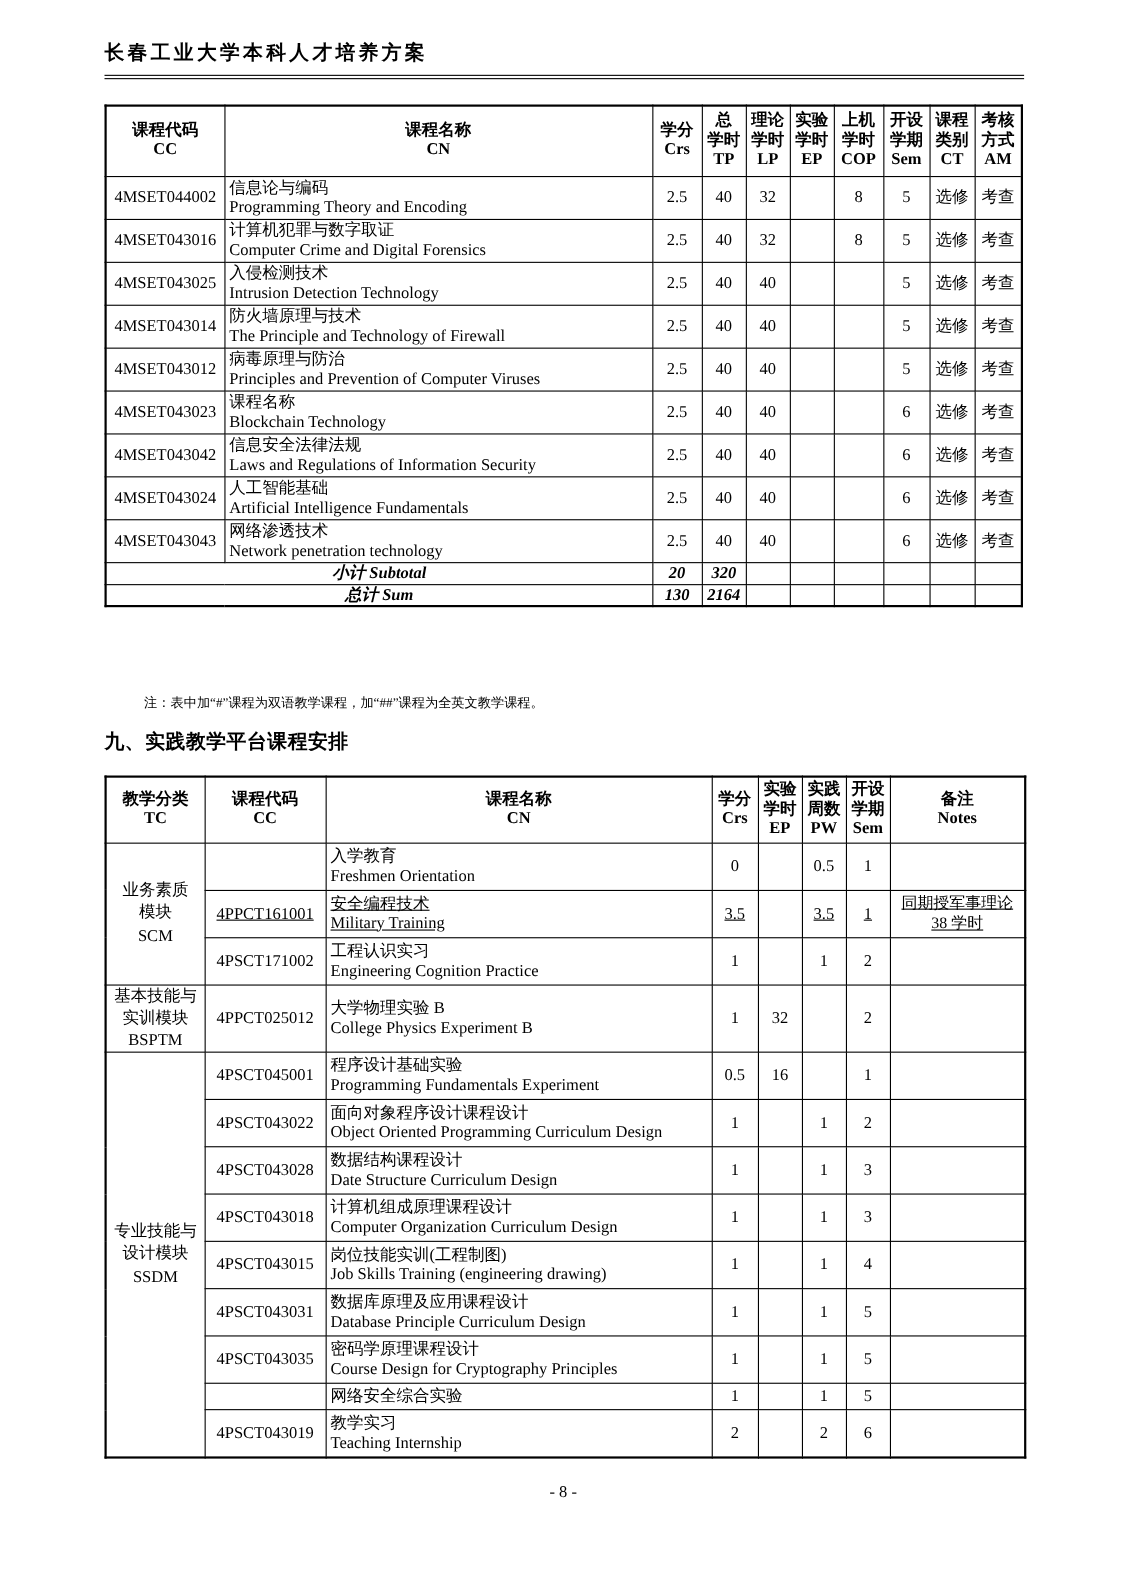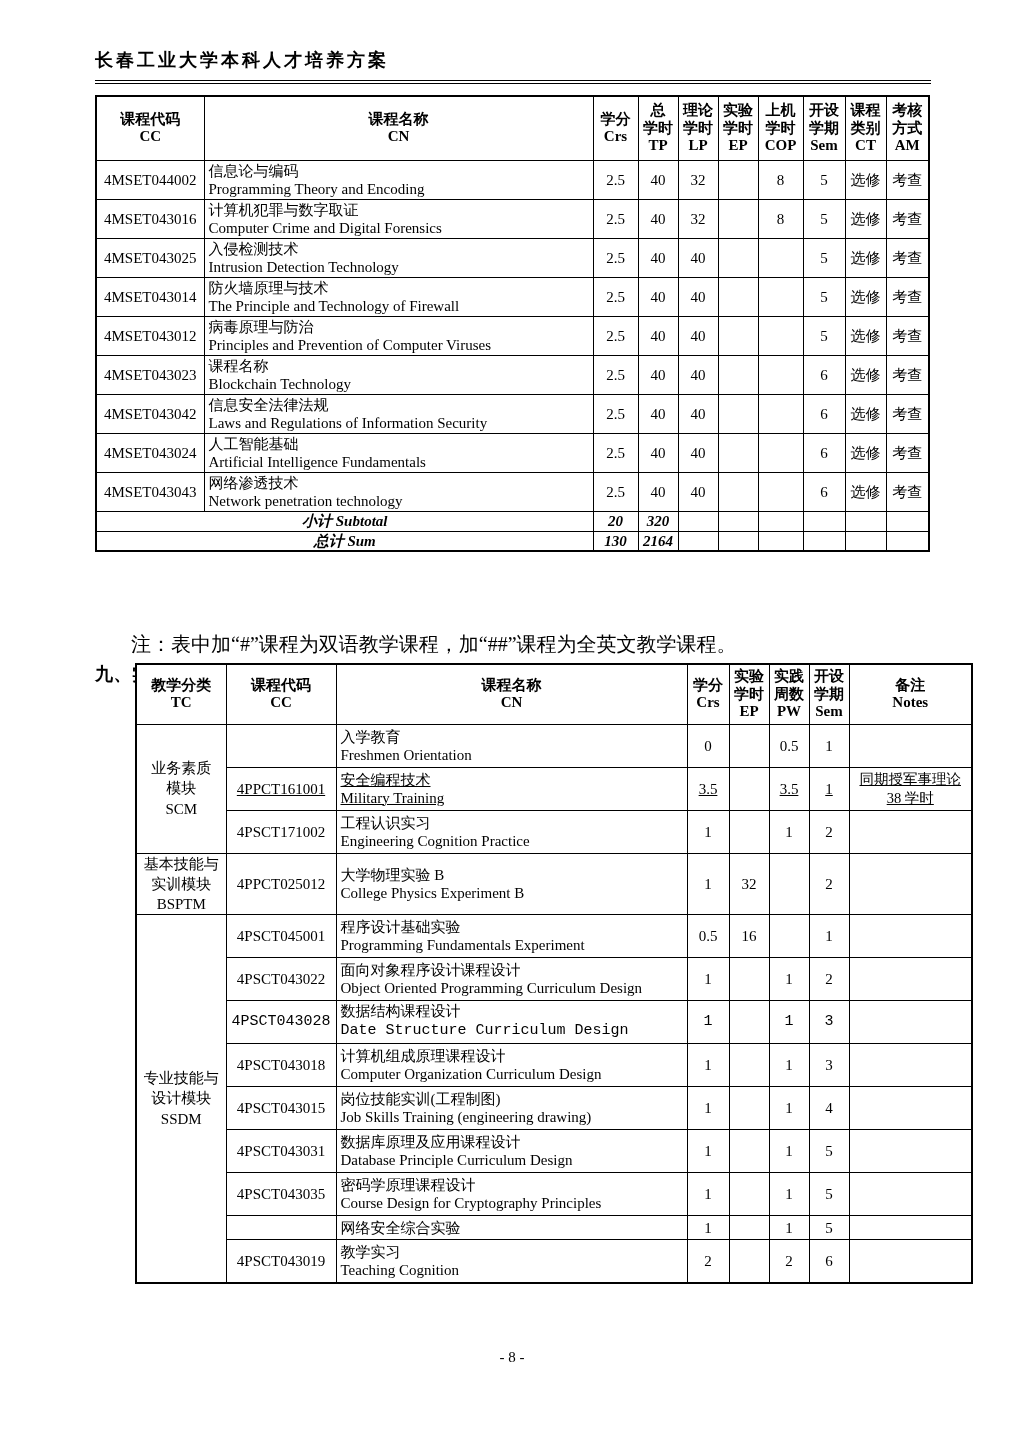--- a/index.html
+++ b/index.html
@@ -6,53 +6,53 @@
   html,body { margin:0; padding:0; background:#888; }
   .page {
     position: relative;
     width: 1024px; height: 1447px;
     margin: 0 auto;
     background: #fff;
     color: #000;
     font-family: "Liberation Serif", "DejaVu Serif", serif;
   }
   .doc-header {
-    position: absolute; left: 95px; top: 48px; width: 836px;
+    position: absolute; left: 95px; top: 36px; width: 836px;
     border-bottom: 4px double #000;
     padding-bottom: 8px;
   }
   .doc-header-title {
     font-size: 18px; font-weight: bold; letter-spacing: 3px;
     font-family: "Liberation Serif", "DejaVu Serif", serif;
   }
   table { border-collapse: collapse; table-layout: fixed; }
   .ctable { position: absolute; border: 2px solid #000; background:#fff;padding-left:20px; }
   .t1 { left: 95px; top: 95px; width: 833px; }
-  .t2 { left: 95px; top: 663px; width: 836px; margin-left: 40px; }
+  .t2 { left: 95px; top: 705px; width: 836px; }
   th, td { border: 1px solid #000; overflow: hidden; }
   th {
     font-weight: bold; font-size: 15px; text-align: center; vertical-align: middle;
     white-space: pre-line; line-height: 1.15; padding: 2px 1px;
   }
   td {
     font-size: 15px; text-align: center; vertical-align: middle;
     line-height: 1.2; padding: 0 2px;
   }
   .t1 thead tr { height: 64px; }
   .t1 tbody tr.course-row { height: 39px; }
   .t1 tbody tr.summary-row { height: 20px; font-style: italic; }
   .t2 thead tr { height: 60px; }
   td.name-cell { text-align: left; padding-left: 4px; }
   td.name-cell span { display: block; }
   td.group-cell { white-space: pre-line; font-size: 15px; line-height: 1.35; }
   td.notes-cell { white-space: pre-line; font-size: 14.5px; line-height: 1.3; }
   tr.summary-row td { font-weight: bold; font-size: 15px; }
   .note {
     position: absolute; left: 131px; top: 631px; width: 800px;
-    font-size: 20px; margin: 0;
+    font-size: 12px; margin: 0;
   }
   .section-heading {
     position: absolute; left: 95px; top: 662px; margin: 0;
     font-size: 18px; font-weight: bold;
     font-family: "DejaVu Sans", "Liberation Sans", sans-serif;
     letter-spacing: 0.5px;
   }
   .doc-footer {
     position: absolute; left: 0; top: 1349px; width: 100%;
     text-align: center; font-size: 15px;
@@ -386,21 +386,21 @@
           <td class="name-cell">
             <span>面向对象程序设计课程设计</span>
             <span>Object Oriented Programming Curriculum Design</span>
           </td>
           <td>1</td>
           <td></td>
           <td>1</td>
           <td>2</td>
           <td class="notes-cell"></td>
         </tr>
-        <tr class="course-row" style="height: 43px; font-family: Liberation Mono, monospace;">
+        <tr class="course-row" style="height: 43px;">
           <td class="code-cell">4PSCT043028</td>
           <td class="name-cell">
             <span>数据结构课程设计</span>
             <span>Date Structure Curriculum Design</span>
           </td>
           <td>1</td>
           <td></td>
           <td>1</td>
           <td>3</td>
           <td class="notes-cell"></td>
@@ -461,21 +461,21 @@
           <td>1</td>
           <td></td>
           <td>1</td>
           <td>5</td>
           <td class="notes-cell"></td>
         </tr>
         <tr class="course-row" style="height: 43px;">
           <td class="code-cell">4PSCT043019</td>
           <td class="name-cell">
             <span>教学实习</span>
-            <span>Teaching Cognition</span>
+            <span>Teaching Internship</span>
           </td>
           <td>2</td>
           <td></td>
           <td>2</td>
           <td>6</td>
           <td class="notes-cell"></td>
         </tr>
       </tbody>
   </table>
 

